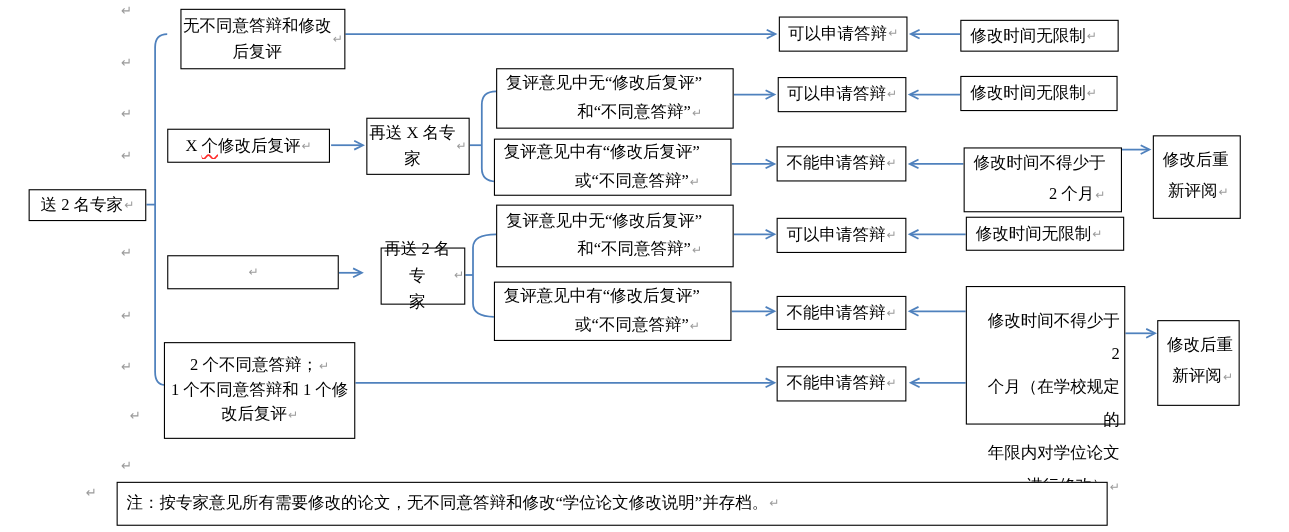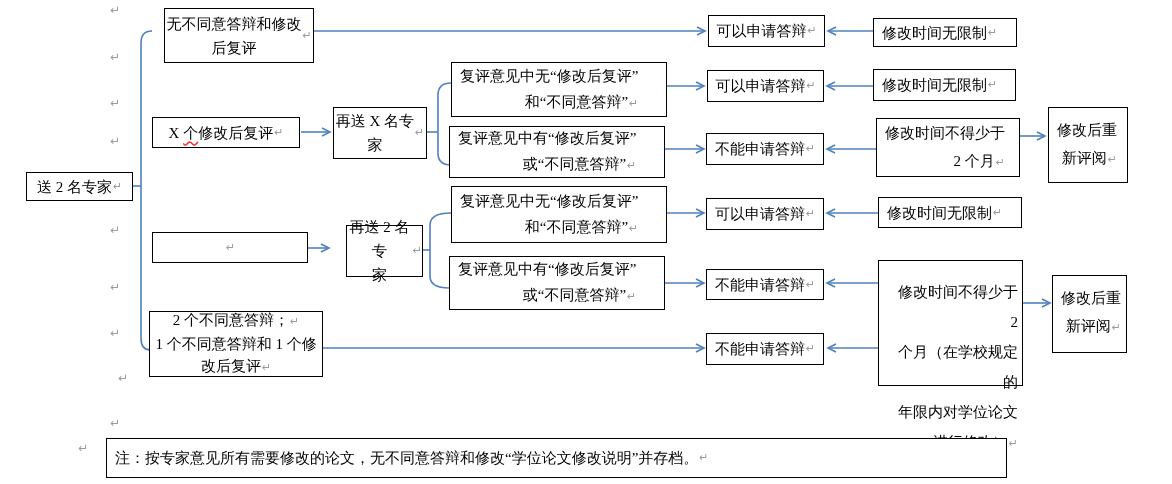--- a/index.html
+++ b/index.html
@@ -11,21 +11,21 @@
   .box {
     position: absolute; border: 1px solid #000; background: #fff;
     font-size: 15px; line-height: 24px; display: flex; align-items: center;
   }
   .center { justify-content: center; text-align: center; }
   .leftal { justify-content: flex-start; text-align: right; padding-left: 8px; padding-right: 4px; }
   .topal  { align-items: flex-start; }
   .pre { white-space: pre-line; }
   .col { flex-direction: column; justify-content: center; }
   .lh26 { line-height: 26px; }
-  .lh28 { line-height: 28px; }
+  .lh28 { line-height: 28px; margin-top: 16px; }
   .lh30 { line-height: 30px; }
   .lh22 { line-height: 22px; }
   .pilcrow {
     color: #9b9b9b; font-size: 11px; font-family: "DejaVu Sans", sans-serif;
     margin-left: 1px; vertical-align: baseline;
   }
   .pmark {
     position: absolute; color: #9b9b9b; font-size: 12px;
     font-family: "DejaVu Sans", sans-serif;
   }
@@ -109,21 +109,21 @@
 
   <div class="box center" style="left:152px;top:117px;width:148px;height:31px">
     <span><span>X </span><span class="wavy">个</span><span>修改后复评</span></span>
       <span class="pilcrow">↵</span>
   </div>
 
   <div class="box center" style="left:152px;top:232px;width:156px;height:31px">
       <span class="pilcrow">↵</span>
   </div>
 
-  <div class="box center col lh22" style="left:149px;top:311px;width:174px;height:66px">
+  <div class="box center col lh22" style="left:149px;top:311px;width:174px;height:88px">
     <div><span>2 个不同意答辩；</span><span class="pilcrow">↵</span></div>
     <div><span class="pre">1 个不同意答辩和 1 个修
 改后复评</span><span class="pilcrow">↵</span></div>
   </div>
 
   <div class="box center" style="left:333px;top:107px;width:94px;height:52px">
     <span class="pre">再送 X 名专
 家</span>
       <span class="pilcrow">↵</span>
   </div>

